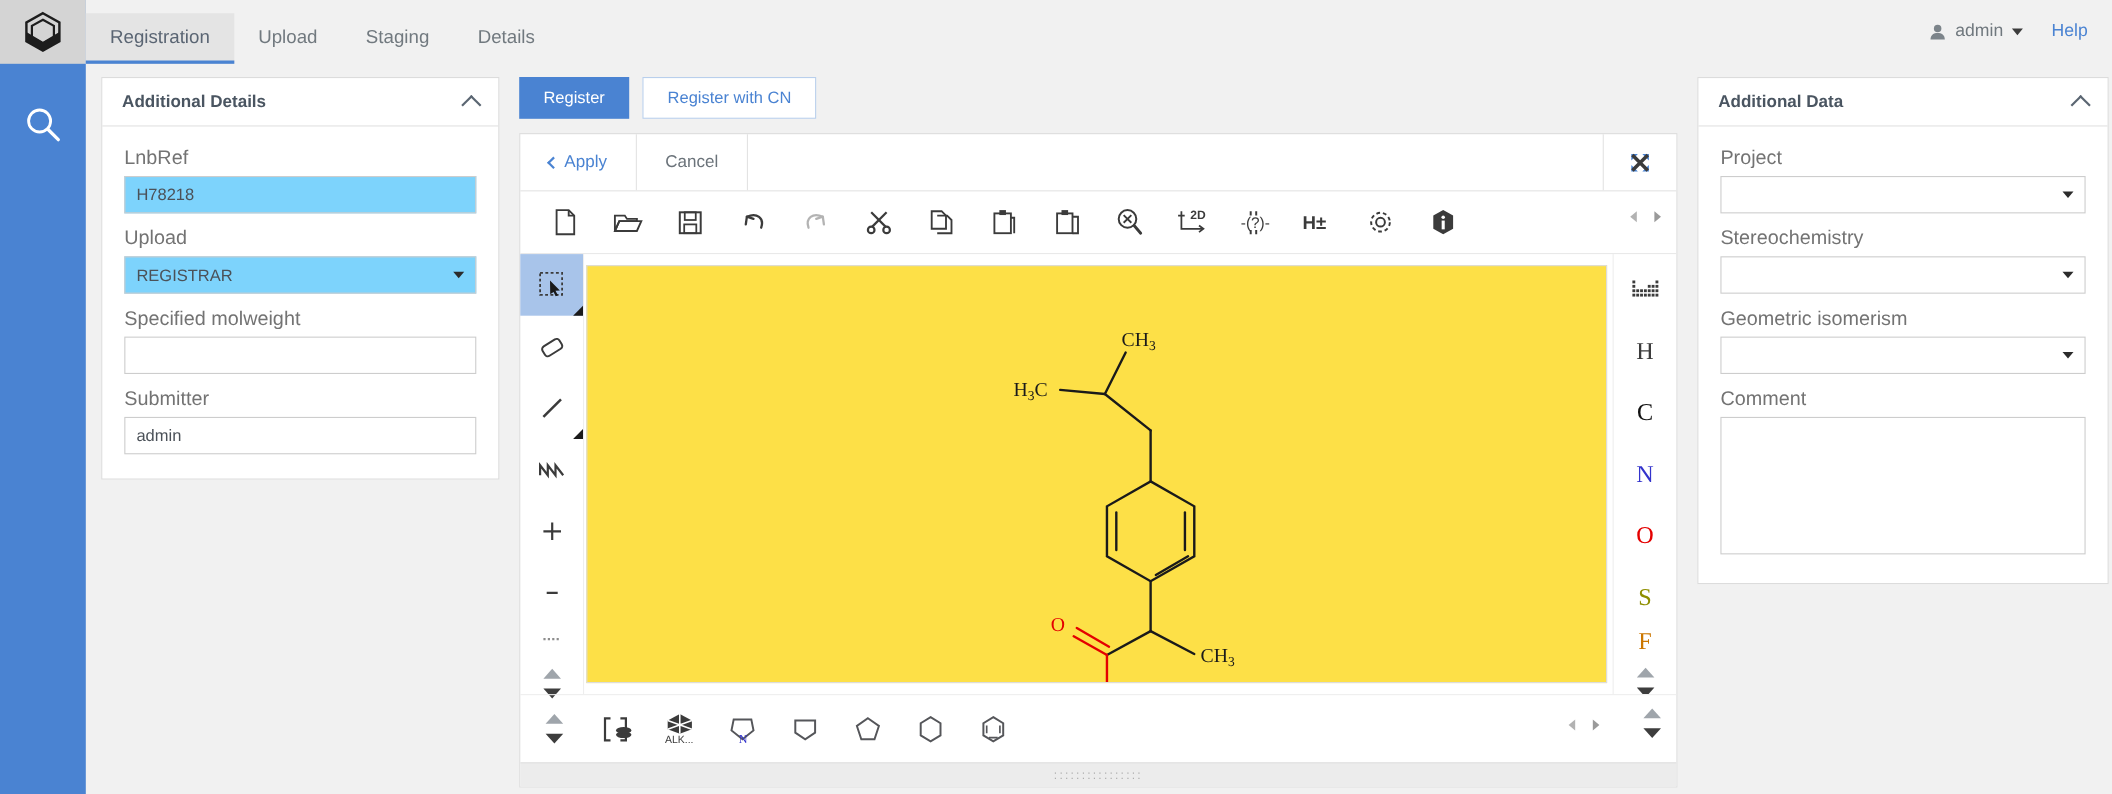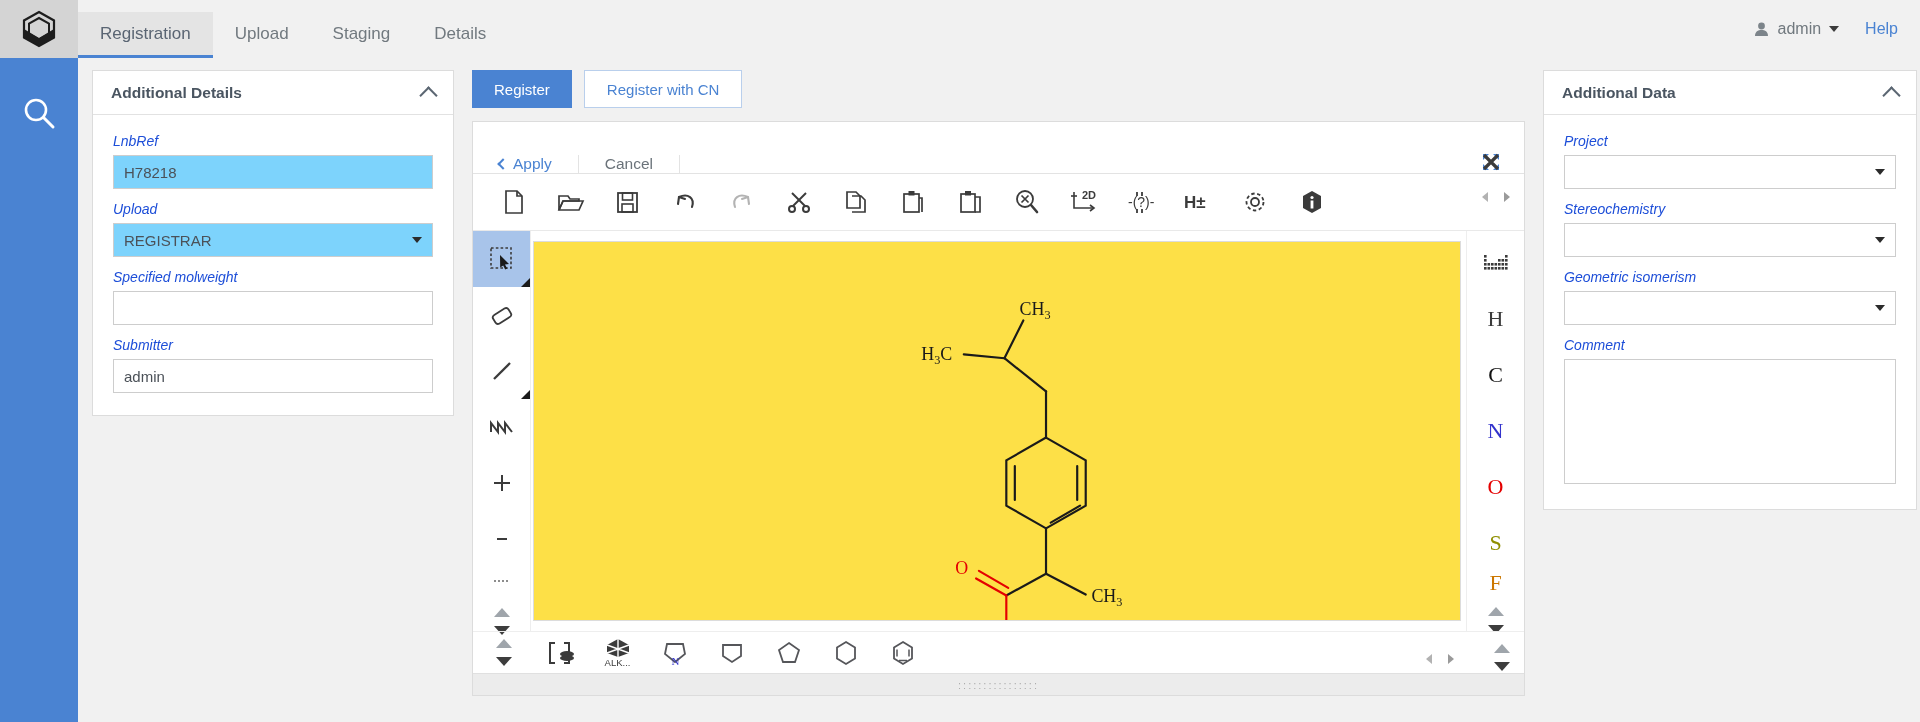--- a/index.html
+++ b/index.html
@@ -58,21 +58,21 @@
   .card-head {
     height:44px; display:flex; align-items:center; justify-content:space-between;
     padding:0 18px; border-bottom:1px solid #e2e2e2;
     font-weight:bold; color:#4a5561; font-size:15.5px;
   }
   .chev-up {
     width:13px;height:13px;border-left:2px solid #5b6672;border-top:2px solid #5b6672;
     transform:rotate(45deg); margin-top:5px;
   }
   .card-body { padding:16px 20px 22px 20px; }
-  .fld-label { font-size:14px; color:#1d4ed8; margin:12px 0 6px 0;font-style:italic; }
+  .fld-label { font-size:18px; color:#737373; margin:12px 0 6px 0; }
   .fld-label:first-child { margin-top:2px; }
   .inp {
     width:100%; height:34px; border:1px solid #cdcdcd; background:#fff;
     font-family:"Liberation Sans", sans-serif; font-size:15px; color:#4b5158;
     padding:0 10px; outline:none;
   }
   .inp.filled { background:#7dd3fc; }
   .sel-wrap { position:relative; }
   .sel-wrap .tri {
     position:absolute; right:11px; top:14px;
@@ -90,21 +90,21 @@
   .btn-primary {
     background:#4a83d2; color:#fff; border:none; padding:0 22px;
     font-size:15px; font-family:"Liberation Sans", sans-serif; cursor:pointer;
   }
   .btn-outline {
     background:#fff; color:#4a83d2; border:1px solid #b9cfec; padding:0 22px;
     font-size:15px; font-family:"Liberation Sans", sans-serif; cursor:pointer;
   }
 
   #editor { border:1px solid #dcdcdc; background:#fff; }
-  #editor-topbar { display:flex; height:52px; border-bottom:1px solid #e3e3e3;align-items:flex-end; }
+  #editor-topbar { display:flex; height:52px; border-bottom:1px solid #e3e3e3; }
   .etb-item {
     display:flex; align-items:center; gap:6px; padding:0 26px;
     border-right:1px solid #e3e3e3; font-size:15.5px; cursor:pointer;
   }
   .etb-item.apply { color:#4a83d2; }
   .etb-item.cancel { color:#6b737a; }
   .etb-spacer { flex:1; border-right:1px solid #e3e3e3;}
   .etb-fs { width:66px; display:flex; align-items:center; justify-content:center; cursor:pointer;}
   .chev-left {
     width:8px;height:8px;border-left:2px solid #4a83d2;border-bottom:2px solid #4a83d2;
@@ -141,21 +141,21 @@
   #right-tools { width:58px; border-left:1px solid #eee; padding-top:4px; overflow:hidden;}
   .el-btn {
     height:56px; display:flex; align-items:center; justify-content:center;
     font-family:"Liberation Serif", serif; font-size:22px; cursor:pointer;
   }
   .scroll-arrows { display:flex; flex-direction:column; align-items:center; gap:9px; }
   .sa-up { width:0;height:0;border-left:8px solid transparent;border-right:8px solid transparent;border-bottom:9px solid #9fa5ab;}
   .sa-down{ width:0;height:0;border-left:8px solid transparent;border-right:8px solid transparent;border-top:9px solid #3d3d3d;}
 
   #bottom-tools {
-    height:42px; display:flex; align-items:center; border-top:1px solid #eee;
+    height:62px; display:flex; align-items:center; border-top:1px solid #eee;
     position:relative; padding-left:2px;
   }
   .btool { width:57px;height:50px;display:flex;align-items:center;justify-content:center;cursor:pointer;}
   #resize-strip {
     height:22px; background:#ececec; border-top:1px solid #e0e0e0;
     display:flex; align-items:center; justify-content:center;
   }
   .grip { letter-spacing:2px; color:#adadad; font-size:11px; line-height:10px; }
 
   

